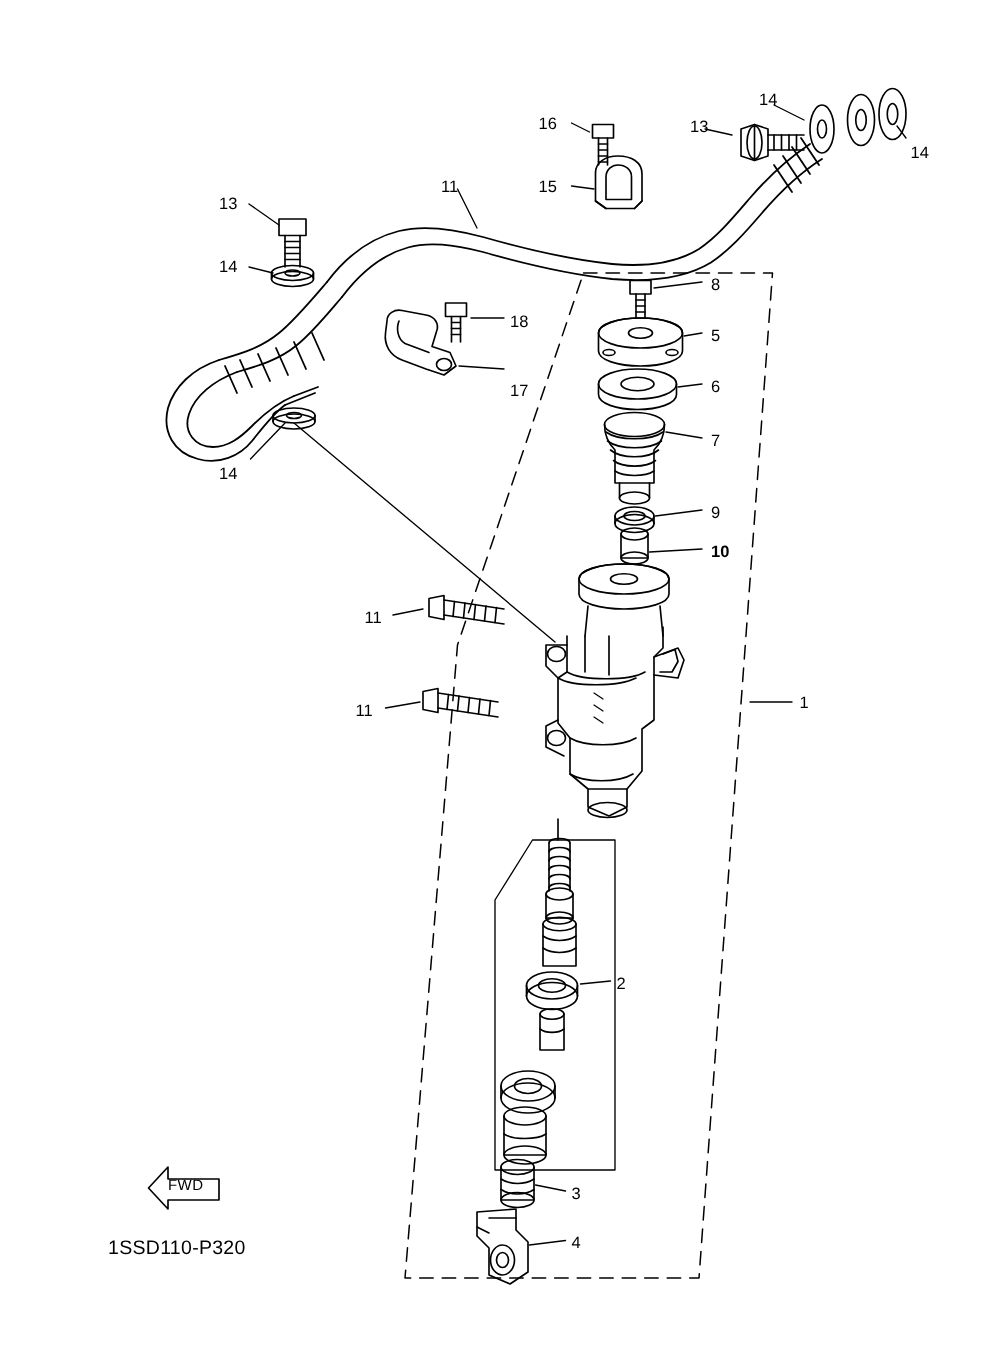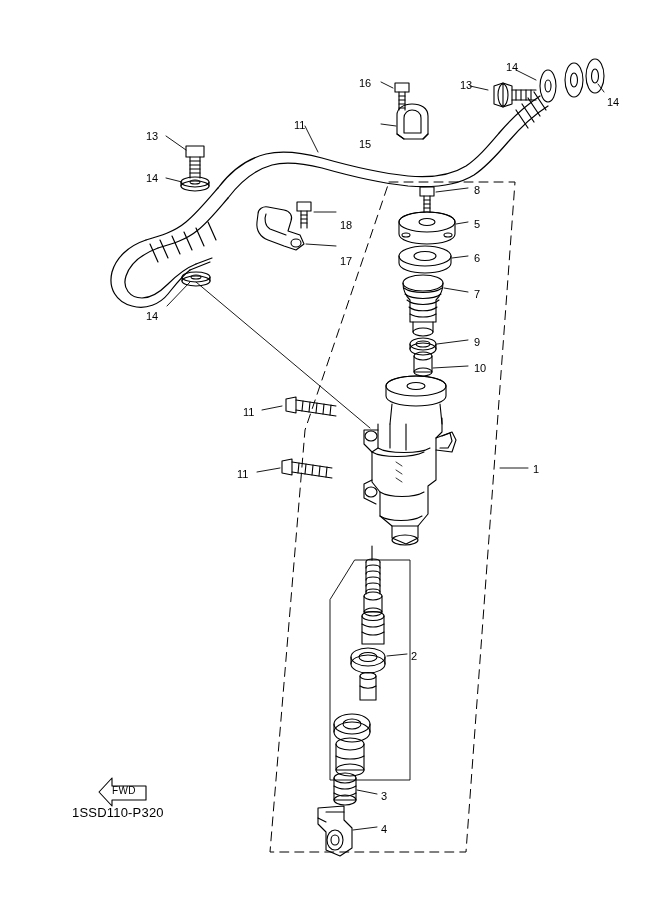--- a/index.html
+++ b/index.html
@@ -30,21 +30,21 @@
     position: absolute;
     font-family: "Liberation Sans", sans-serif;
     font-size: 11px;
     color: #000000;
     white-space: nowrap;
     line-height: 13px;
   }
   .partcode {
     position: absolute;
     left: 72px;
-    top: 805px;
+    top: 824px;
     font-family: "Liberation Sans", sans-serif;
     font-size: 13px;
     letter-spacing: 0.2px;
     color: #000000;
   }
   .fwd-label {
     position: absolute;
     left: 112px;
     top: 785px;
     font-family: "Liberation Sans", sans-serif;
@@ -328,33 +328,33 @@
   </svg>
 
   <div class="fwd-label">FWD</div>
   <div class="partcode">1SSD110-P320</div>
 
   <div id="callouts">
       <div class="callout" style="left: 359px; top: 77px;">16</div>
       <div class="callout" style="left: 460px; top: 79px;">13</div>
       <div class="callout" style="left: 506px; top: 61px;">14</div>
       <div class="callout" style="left: 607px; top: 96px;">14</div>
-      <div class="callout" style="left: 359px; top: 119px; margin-top: 19px;">15</div>
+      <div class="callout" style="left: 359px; top: 119px;">15</div>
       <div class="callout" style="left: 294px; top: 119px;">11</div>
       <div class="callout" style="left: 146px; top: 130px;">13</div>
       <div class="callout" style="left: 146px; top: 172px;">14</div>
-      <div class="callout" style="left: 340px; top: 209px; margin-top: 10px;">18</div>
+      <div class="callout" style="left: 340px; top: 209px;">18</div>
       <div class="callout" style="left: 340px; top: 255px;">17</div>
       <div class="callout" style="left: 146px; top: 310px;">14</div>
       <div class="callout" style="left: 474px; top: 184px;">8</div>
       <div class="callout" style="left: 474px; top: 218px;">5</div>
       <div class="callout" style="left: 474px; top: 252px;">6</div>
       <div class="callout" style="left: 474px; top: 288px;">7</div>
       <div class="callout" style="left: 474px; top: 336px;">9</div>
-      <div class="callout" style="left: 474px; top: 362px;">10</div>
+      <div class="callout" style="left: 474px; top: 362px; font-weight: bold;">10</div>
       <div class="callout" style="left: 243px; top: 406px;">11</div>
       <div class="callout" style="left: 237px; top: 468px;">11</div>
       <div class="callout" style="left: 533px; top: 463px;">1</div>
       <div class="callout" style="left: 411px; top: 650px;">2</div>
       <div class="callout" style="left: 381px; top: 790px;">3</div>
       <div class="callout" style="left: 381px; top: 823px;">4</div>
     </div>
 </div>
 
 </body></html>

